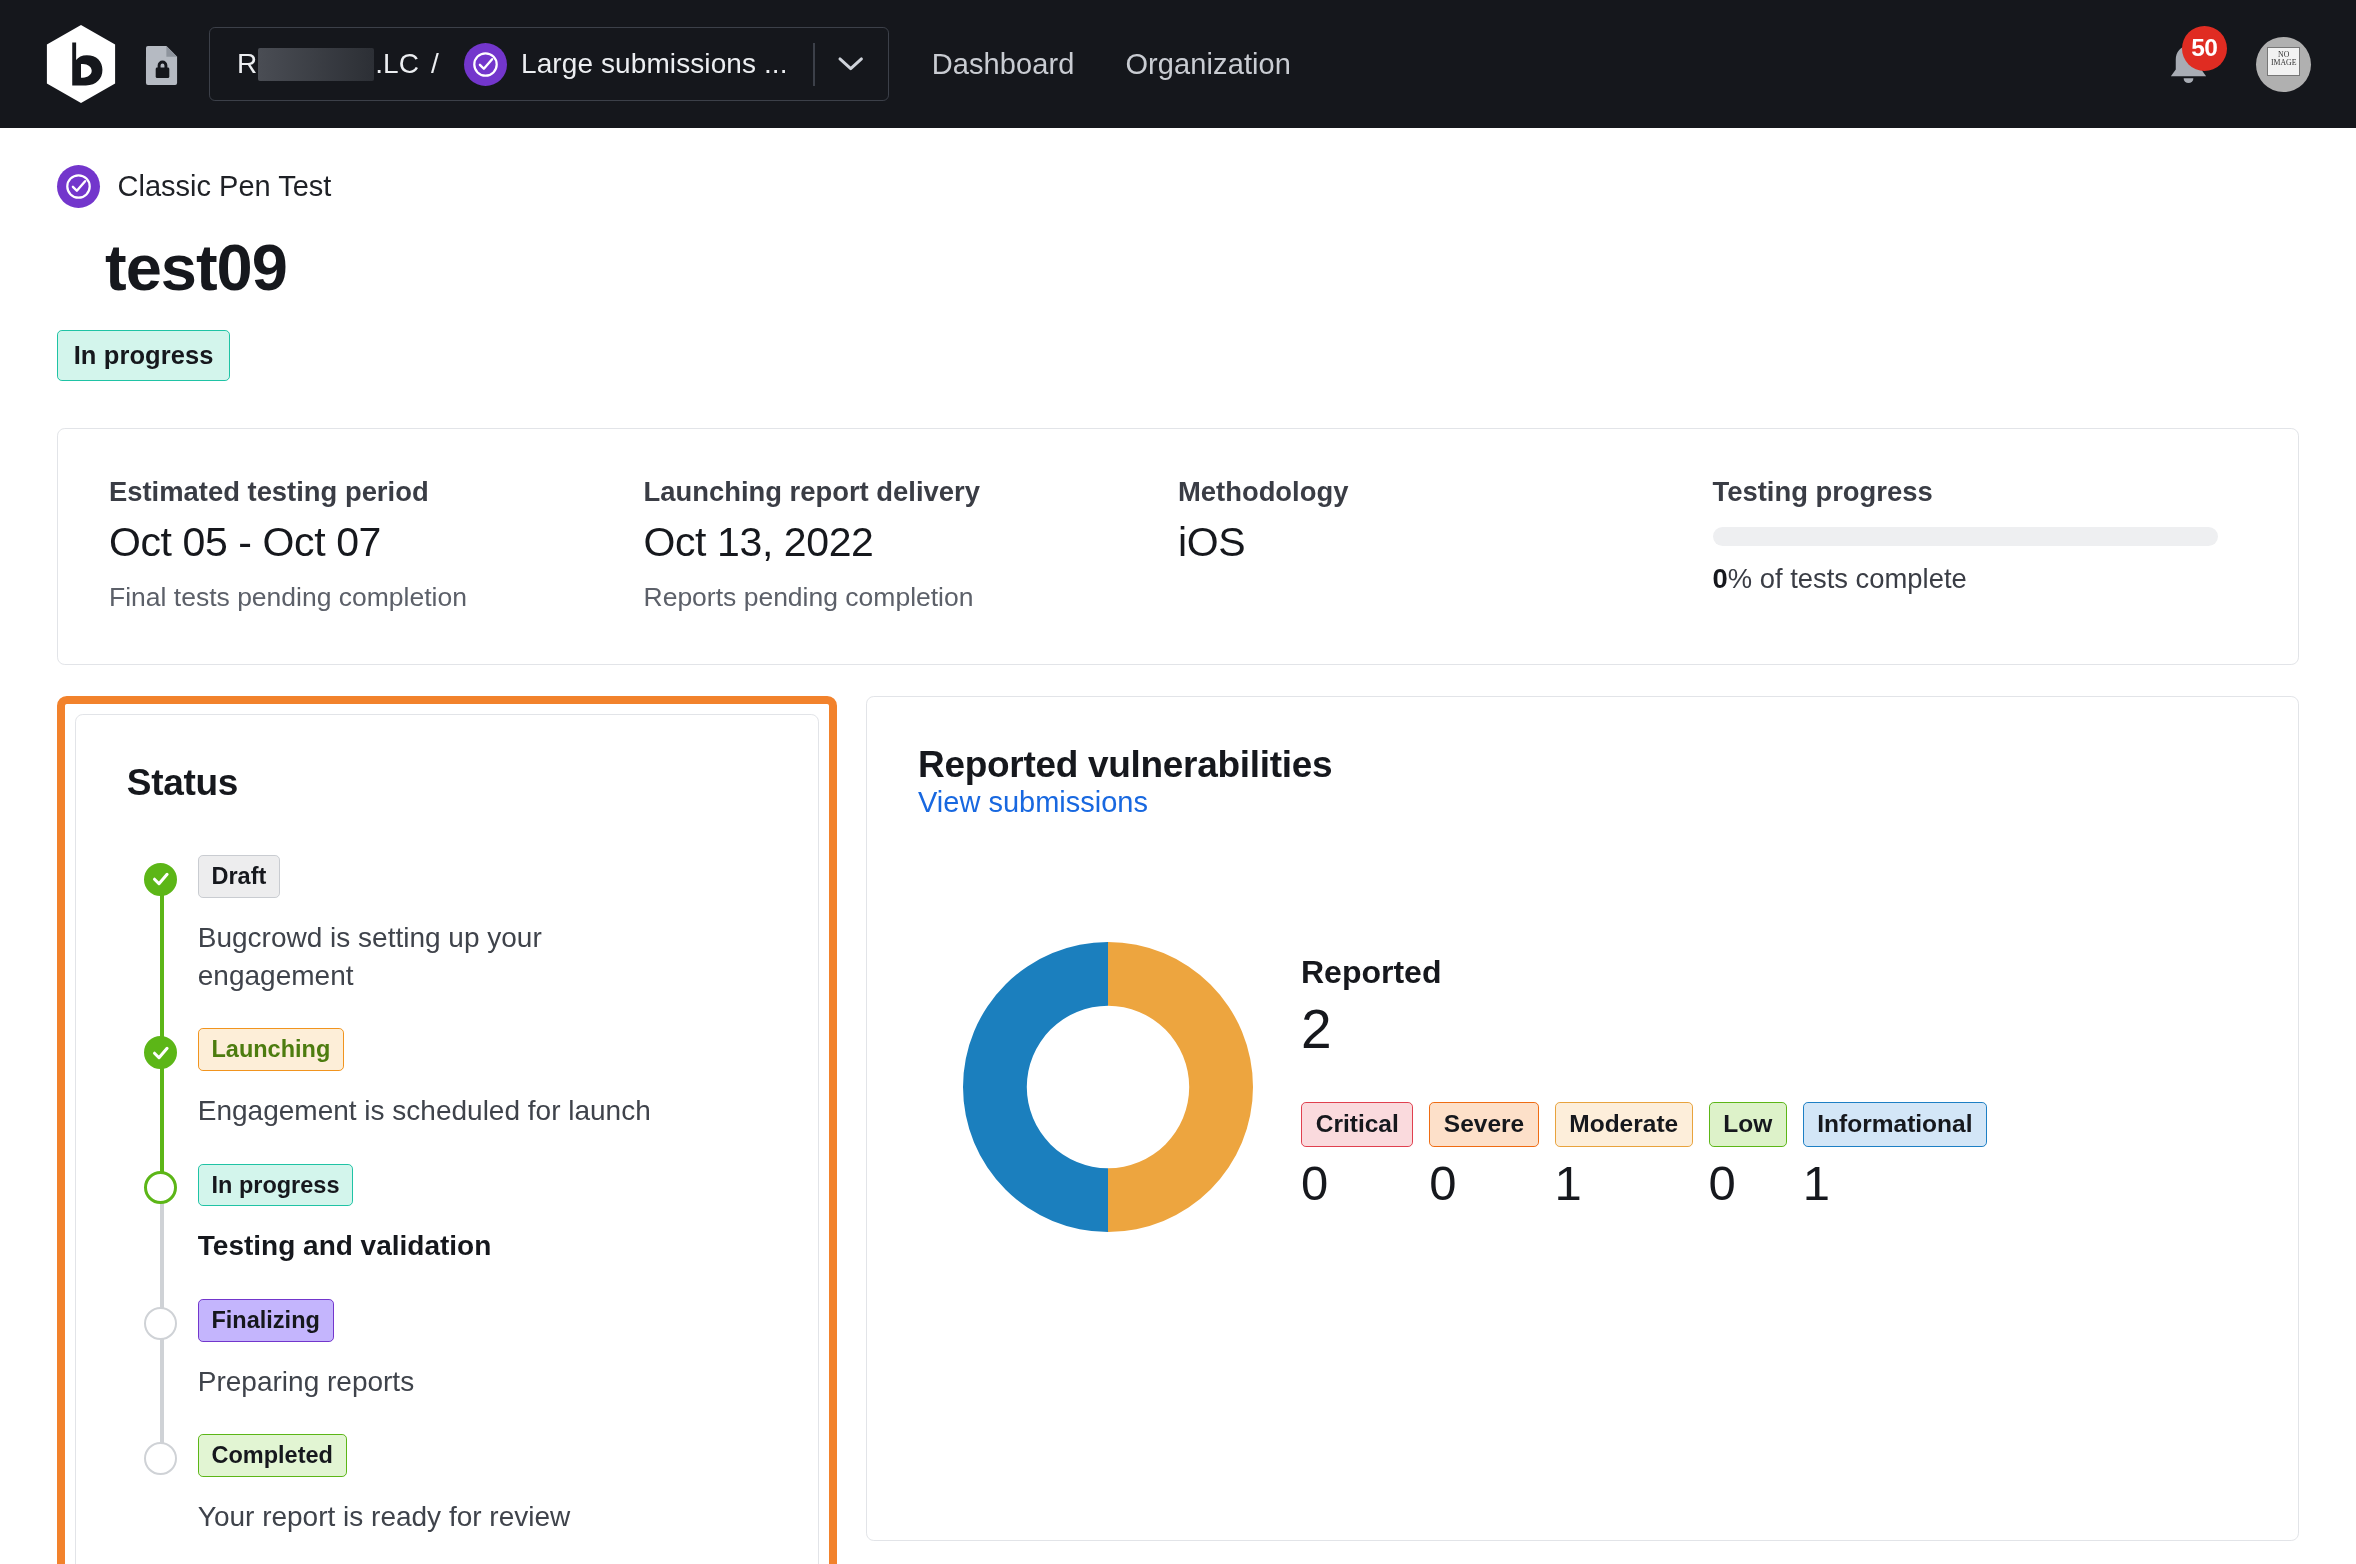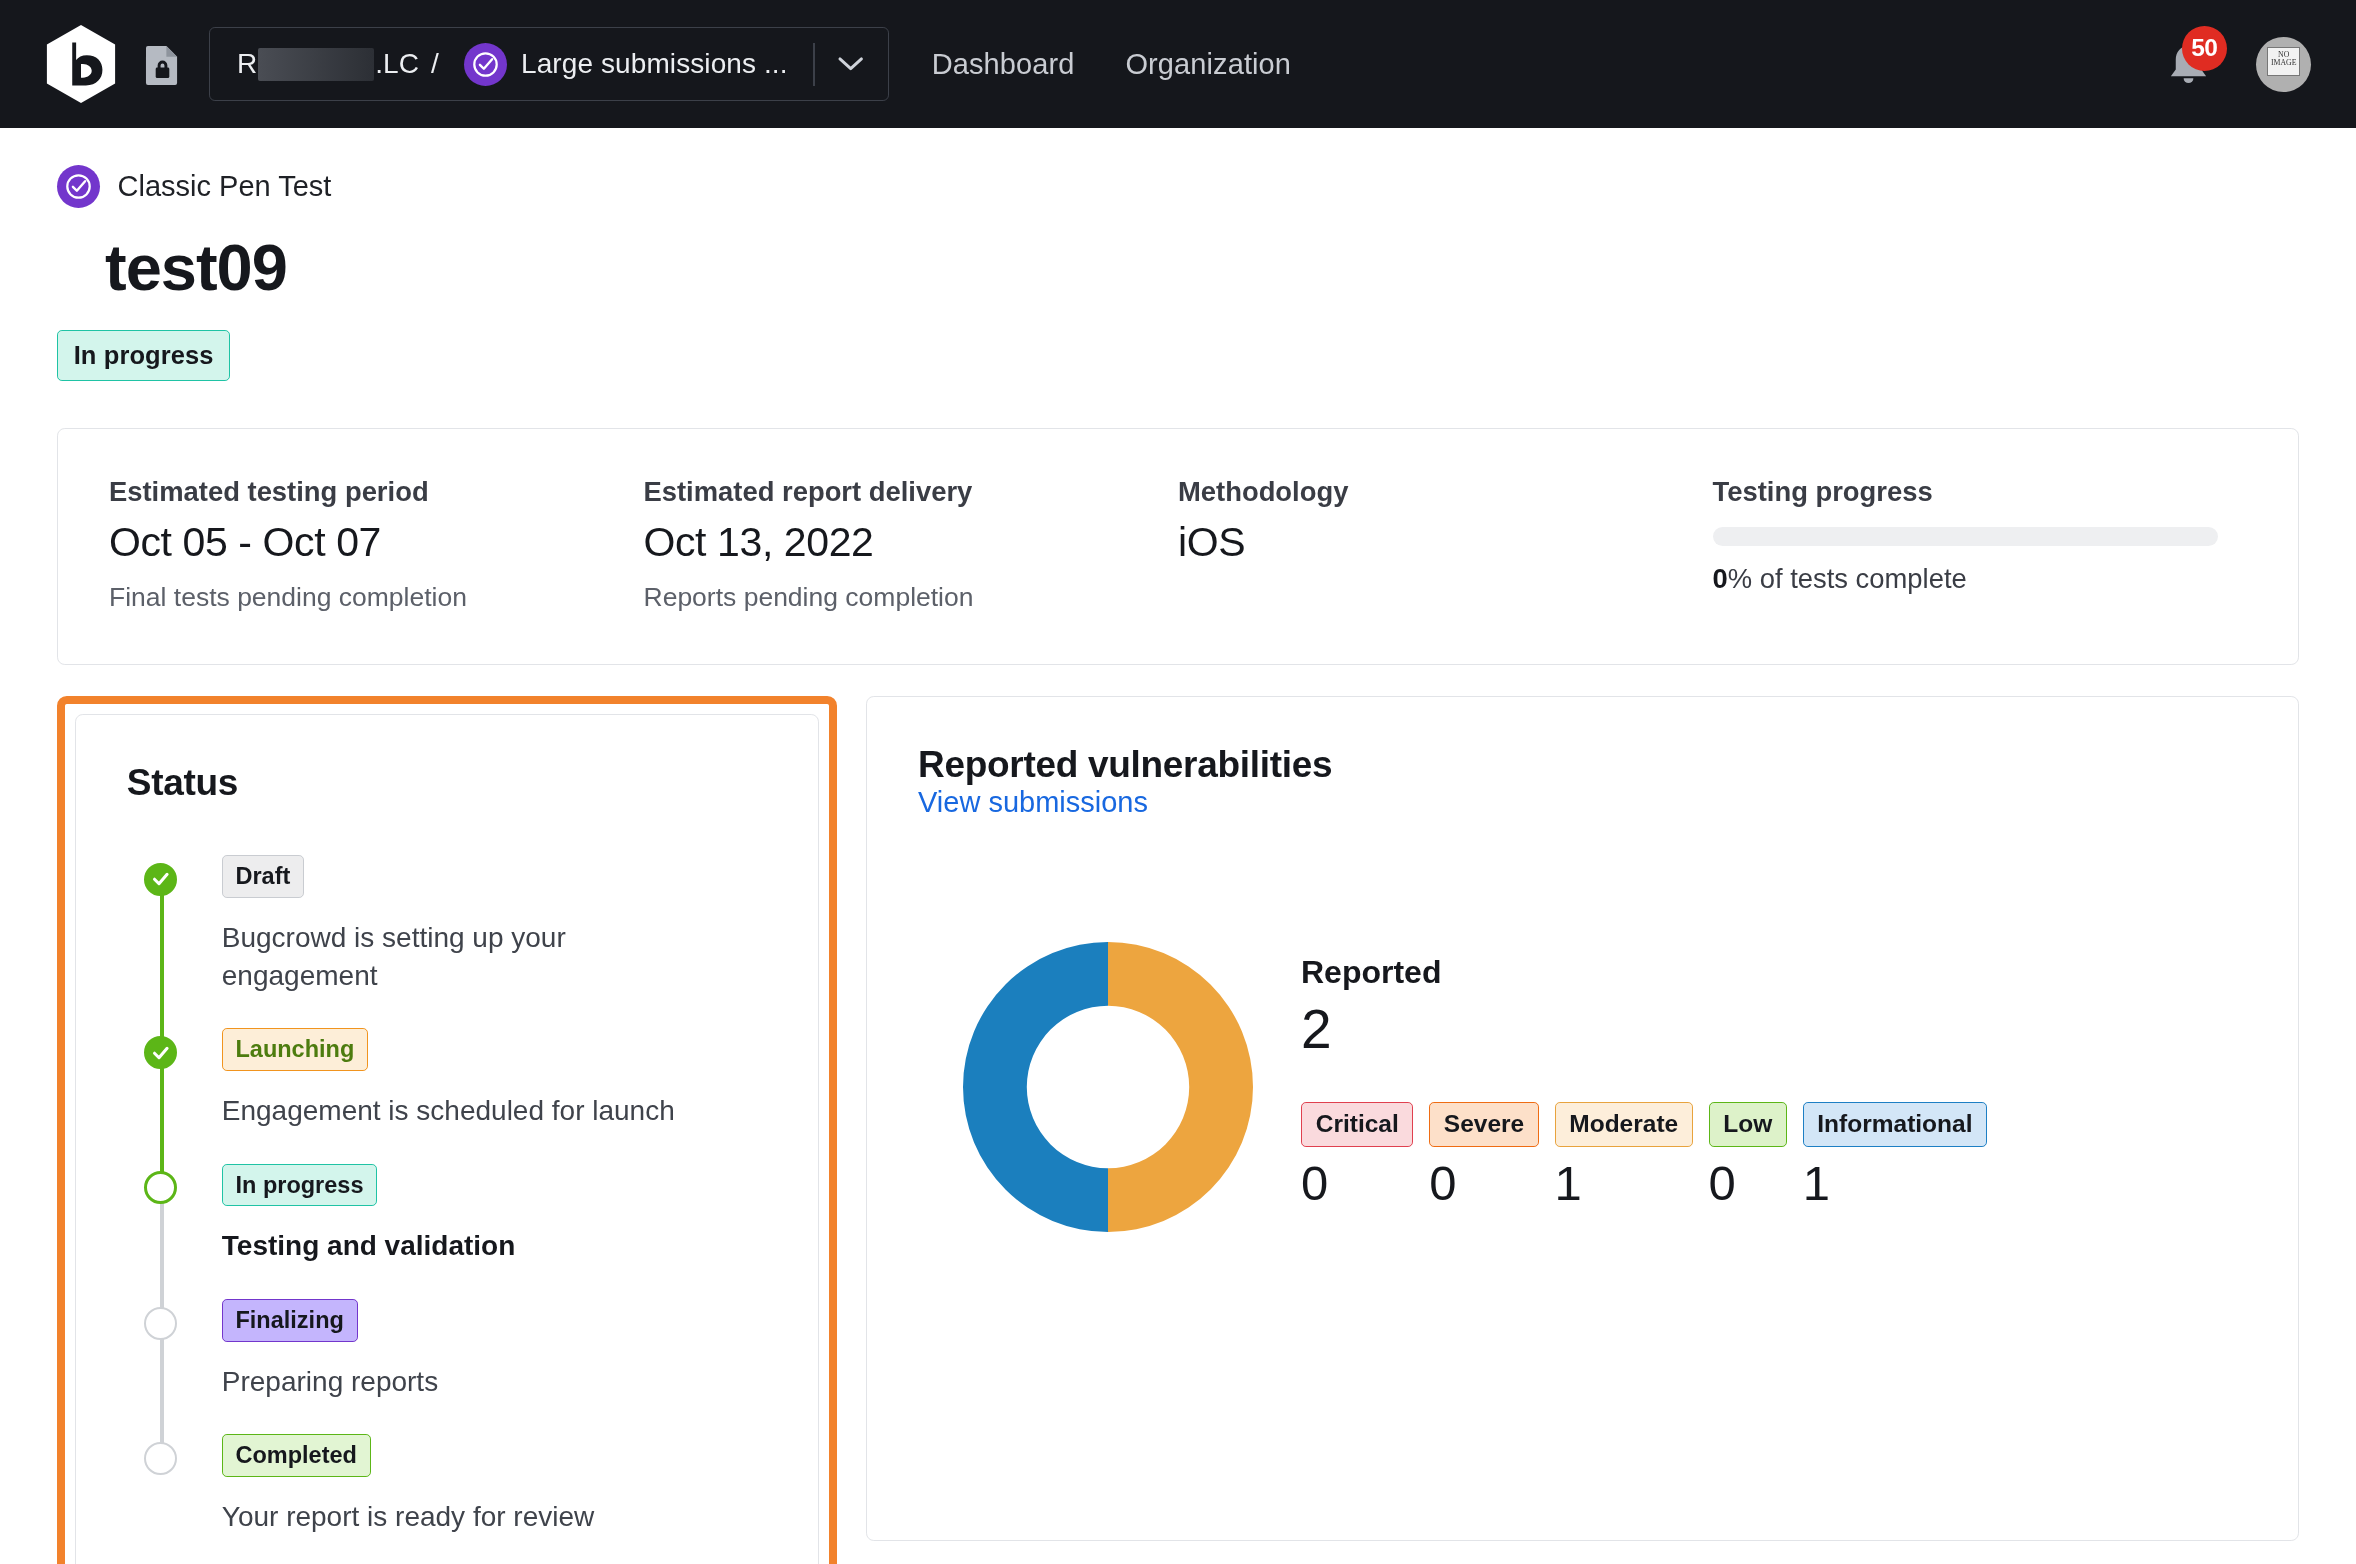--- a/index.html
+++ b/index.html
@@ -134,21 +134,21 @@
   .lower-row { display: flex; gap: 29px; margin-top: 31px; align-items: flex-start; }
 
   .highlight-box {
     border: 8.8px solid #f2822c; border-radius: 9.8px;
     padding: 9.8px; flex: 0 0 780px;
   }
   .status-card { padding: 47px 51px 55px 51px; min-height: 804px; }
   .panel-title { font-size: 37px; font-weight: bold; color: #16181d; letter-spacing: -0.3px; }
 
   .timeline { margin-top: 51px; position: relative; }
-  .tl-item { display: flex; position: relative; gap: 24px; }
+  .tl-item { display: flex; position: relative; }
   .tl-rail { width: 71px; flex: 0 0 71px; position: relative; }
   .tl-dot {
     position: absolute; left: 17.6px; top: 7.8px;
     width: 33px; height: 33px; border-radius: 50%;
     display: flex; align-items: center; justify-content: center;
     z-index: 2; background: #fff;
   }
   .tl-dot.done { background: #5cb617; border: 2px solid #5cb617; }
   .tl-dot.current { background: #fff; border: 3.9px solid #5cb617; }
   .tl-dot.todo { background: #fff; border: 2.9px solid #cfd2d6; }
@@ -274,21 +274,21 @@
 
   <div class="card info-card">
 
     <div class="info-col">
       <div class="info-label">Estimated testing period</div>
       <div class="info-value">Oct 05 - Oct 07</div>
       <div class="info-sub">Final tests pending completion</div>
     </div>
 
     <div class="info-col">
-      <div class="info-label">Estimated report delivery</div>
+      <div class="info-label">Launching report delivery</div>
       <div class="info-value">Oct 13, 2022</div>
       <div class="info-sub">Reports pending completion</div>
     </div>
 
     <div class="info-col">
       <div class="info-label">Methodology</div>
       <div class="info-value">iOS</div>
     </div>
 
     <div class="info-col">

